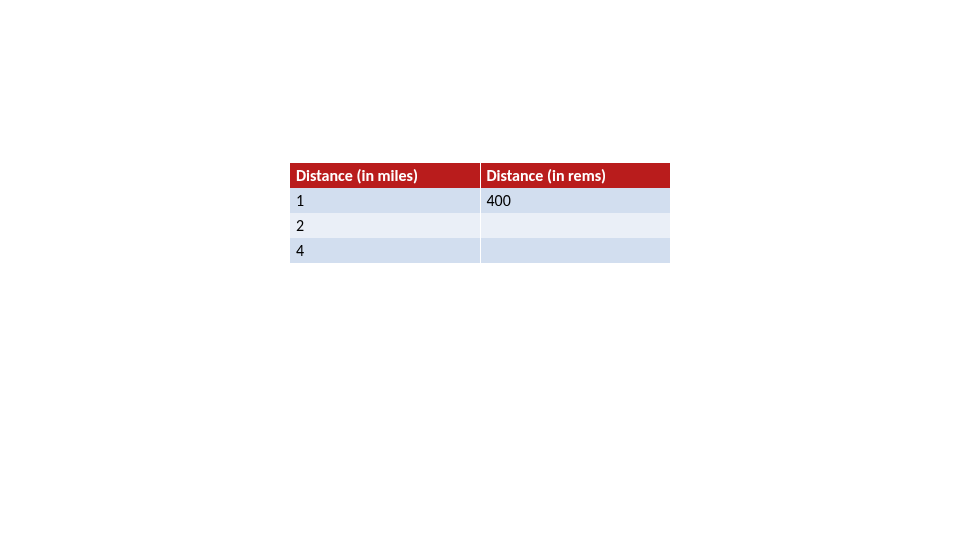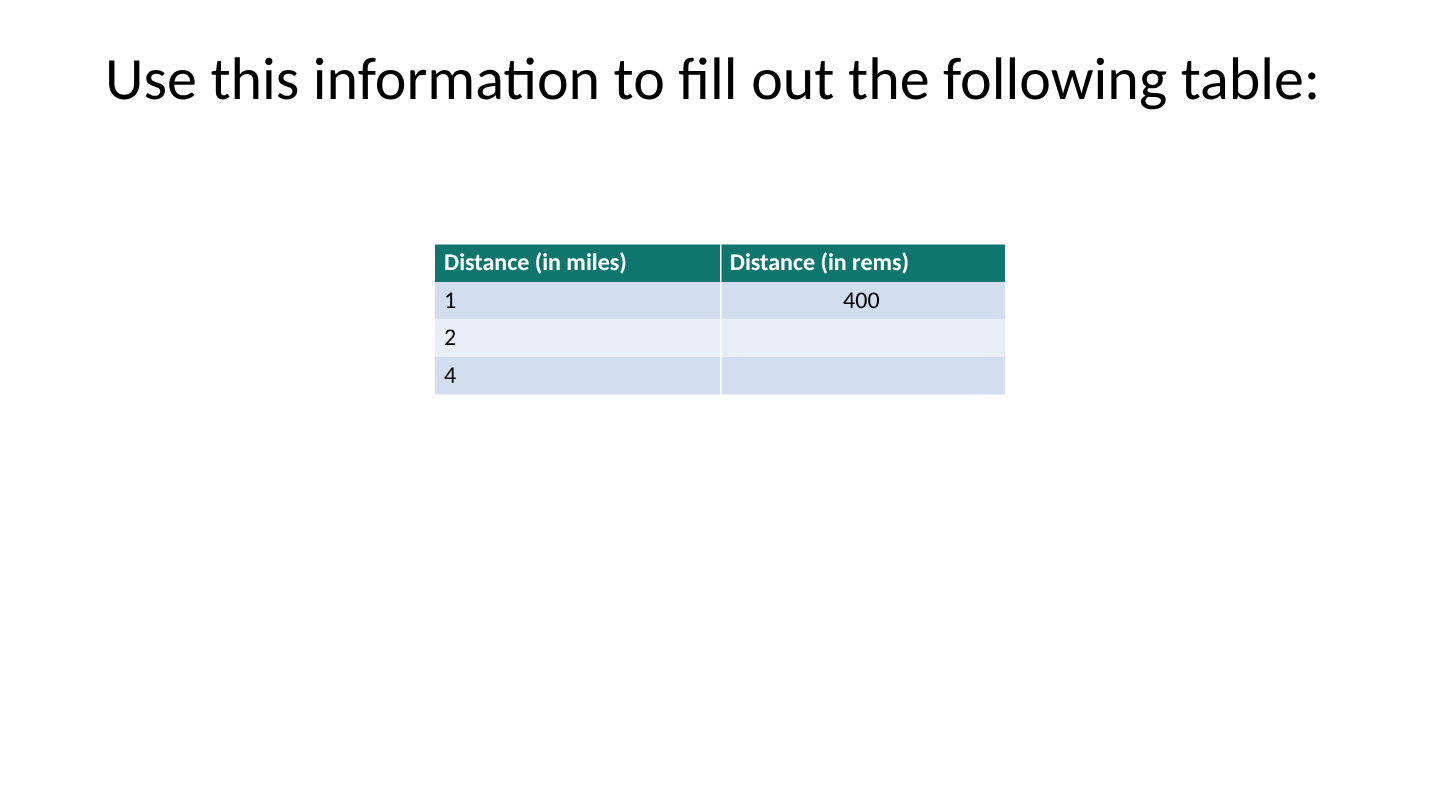--- a/index.html
+++ b/index.html
@@ -36,39 +36,38 @@
   }
   .tbl th, .tbl td {
     text-align: left;
     padding: 3px 8px 3px 6px;
     font-weight: 400;
     box-sizing: border-box;
     height: 24px;
     vertical-align: middle;
   }
   .tbl th {
-    background: #0f766e;
+    background: #b91c1c;
     color: #ffffff;
     font-weight: 700;
     border-right: 1px solid #ffffff;
   }
   .tbl th:last-child { border-right: none; }
   .tbl .row-odd td { background: #d2deef; }
   .tbl .row-even td { background: #eaeff7; }
   .tbl td { border-right: 1px solid #ffffff; }
-  .tbl td:last-child { border-right: none; text-align: center; }
+  .tbl td:last-child { border-right: none; }
   .col-dist { width: 190px; }
   .col-exp  { width: 190px; }
 </style>
 </head>
 <body>
 
 <div class="slide">
 
-  <div class="title">Use this information to fill out the following table:</div>
 
   <table class="tbl">
     <thead>
       <tr>
         <th class="col-dist">Distance (in miles)</th>
         <th class="col-exp">Distance (in rems)</th>
       </tr>
     </thead>
     <tbody>
       <tr class="row-odd">

